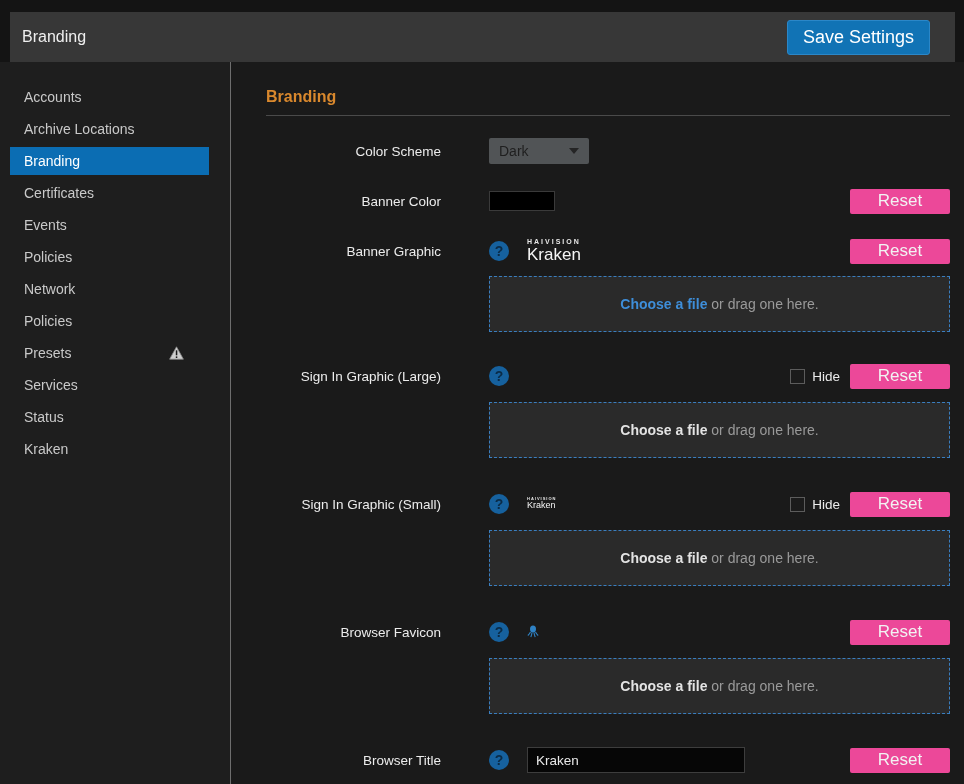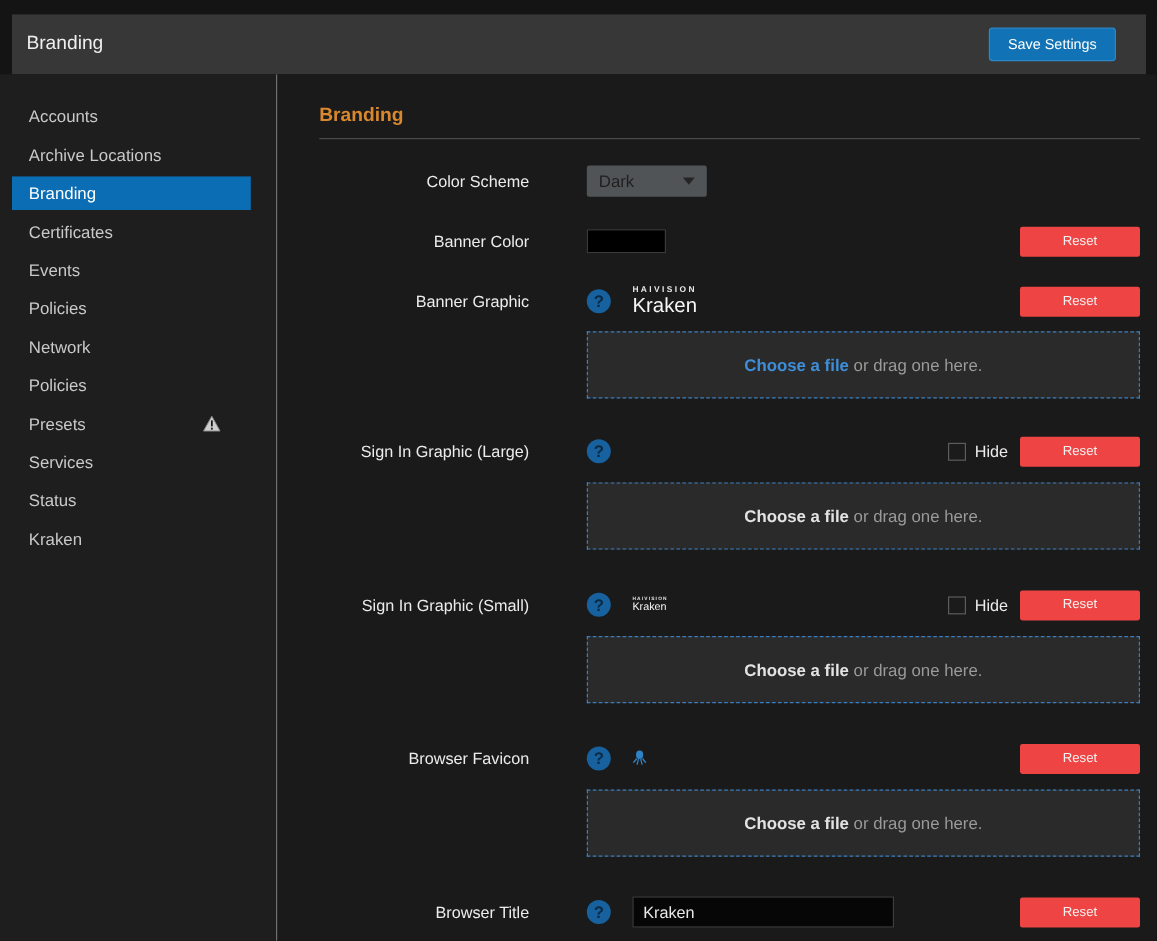--- a/index.html
+++ b/index.html
@@ -5,21 +5,21 @@
   * { margin:0; padding:0; box-sizing:border-box; }
   html,body { width:964px; height:784px; overflow:hidden; }
   body { background:#141414; font-family:"Liberation Sans", sans-serif; }
 
   .top-strip { height:12px; background:#141414; }
   .header-bar { height:50px; background:#373737; margin:0 9px 0 10px;
     display:flex; align-items:center; padding:0 25px 0 12px; }
   .header-title { color:#efefef; font-size:16px; }
   .spacer { flex:1; }
   .save-btn { background:#1173b5; color:#fff; border:1px solid #2b87c8;
-    border-radius:3px; font-size:12px; padding:6px 15px; font-family:inherit; cursor:pointer; }
+    border-radius:3px; font-size:18px; padding:6px 15px; font-family:inherit; cursor:pointer; }
 
   .app-body { display:flex; height:722px; background:#1a1a1a; }
 
   
   .sidebar { width:231px; background:#1e1e1e; border-right:1px solid #6e6e6e;
     padding-top:19px; flex-shrink:0; }
   .nav-item { height:32px; display:flex; align-items:center;
     padding:0 26px 0 24px; color:#c9c9c9; font-size:14px; cursor:pointer; }
   .nav-item.selected { background:#0b6db3; color:#fff; height:28px;
     margin:2px 21px 2px 10px; padding:0 10px 0 14px; }
@@ -39,22 +39,22 @@
   .dzrow { margin-top:13px; margin-bottom:33px; }
 
   .dropdown { width:100px; height:26px; background:#515456; border-radius:2px;
     display:flex; align-items:center; padding:7px 10px; color:#1f1f1f;
     font-size:14px; cursor:pointer; }
   .dd-caret { margin-left:auto; width:0; height:0; border-left:5px solid transparent;
     border-right:5px solid transparent; border-top:6px solid #252525; }
 
   .swatch { width:66px; height:20px; background:#000; border:1px solid #3a3a3a; cursor:pointer; }
 
-  .reset-btn { width:100px; height:25px; background:#ef4444; color:#f2f2f2; border:none;
-    border-radius:2px; font-size:11px; font-family:inherit; cursor:pointer; }
+  .reset-btn { width:100px; height:25px; background:#ec4899; color:#f2f2f2; border:none;
+    border-radius:2px; font-size:17px; font-family:inherit; cursor:pointer; }
 
   .help-icon { width:20px; height:20px; min-width:20px; border-radius:50%;
     background:#16619e; color:#0a2b47; font-weight:bold; font-size:14px;
     display:flex; align-items:center; justify-content:center; margin-right:18px; cursor:pointer; }
 
   .banner-logo { color:#f2f2f2; line-height:1.1; }
   .logo-brand { font-size:7px; letter-spacing:2px; font-weight:bold; color:#e8e8e8; }
   .logo-product { font-size:17px; color:#f5f5f5; }
   .logo-sm .logo-brand { font-size:4px; letter-spacing:1px; }
   .logo-sm .logo-product { font-size:9px; }

